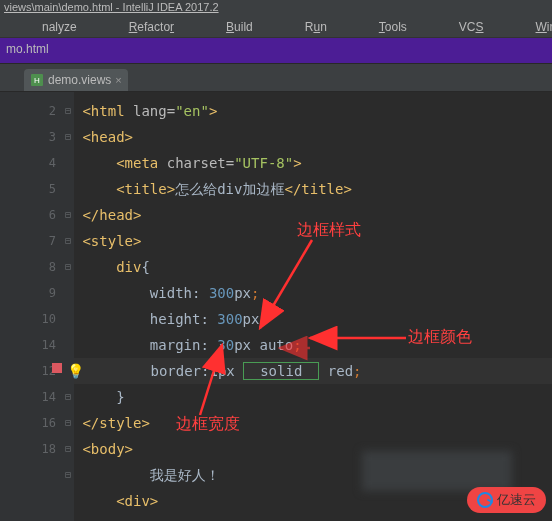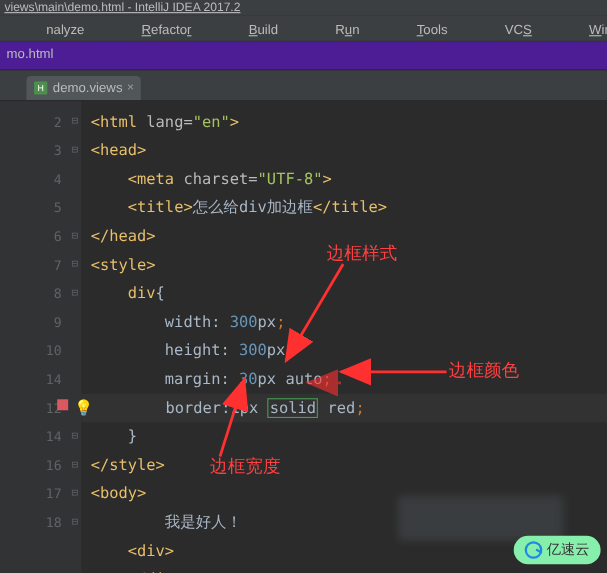--- a/index.html
+++ b/index.html
@@ -123,21 +123,21 @@
   .line.highlight { background: #323232; }
   .tag { color: #e8bf6a; }
   .attr { color: #bababa; text-align: center; }
   .val { color: #a5c261; }
   .num { color: #6897bb; }
   .kw { color: #cc7832; }
   .txt { color: #a9b7c6; }
   .sel { color: #e8bf6a; }
   .box-solid {
     border: 1px solid #499c54;
-    padding: 0 1px;
+    padding: 0 16px;
   }
   .annotation {
     position: absolute;
     color: #ff4040;
     font-family: "Microsoft YaHei", sans-serif;
     font-size: 16px;
     font-weight: 500;
     pointer-events: none;
     text-align: center;
   }
@@ -146,21 +146,21 @@
     left: 0; top: 0;
     width: 552px; height: 521px;
     pointer-events: none;
   }
   .watermark {
     position: absolute;
     right: 6px; bottom: 8px;
     display: flex;
     align-items: center;
     gap: 4px;
-    background: #86efac;
+    background: #ef4444;
     color: #333;
     font-family: sans-serif;
     font-size: 13px;
     padding: 4px 10px;
     border-radius: 14px;
   }
   .watermark-icon {
     width: 16px; height: 16px;
     border: 2px solid #1e88e5;
     border-radius: 50%;
@@ -229,21 +229,20 @@
     <div class="ln">5</div>
     <div class="ln">6</div>
     <div class="ln">7</div>
     <div class="ln">8</div>
     <div class="ln">9</div>
     <div class="ln">10</div>
     <div class="ln">14</div>
     <div class="ln">12</div>
     <div class="ln">14</div>
     <div class="ln">16</div>
-    <div class="ln">17</div>
     <div class="ln">18</div>
 
     <div class="marker" style="top: 271px;"></div>
   </div>
 
   <div class="fold-col">
     <div>⊟</div>
     <div>⊟</div>
     <div></div>
     <div></div>
@@ -295,20 +294,20 @@
   <line x1="312" y1="240" x2="260" y2="328" stroke="#ff3030" stroke-width="2.5" marker-end="url(#ah)"></line>
 
   <line x1="406" y1="338" x2="310" y2="338" stroke="#ff3030" stroke-width="2.5" marker-end="url(#ah)"></line>
   <line x1="310" y1="348" x2="280" y2="348" stroke="#ff3030" stroke-width="2.5" marker-end="url(#ah)" opacity="0.6"></line>
 
   <line x1="200" y1="415" x2="222" y2="345" stroke="#ff3030" stroke-width="2.5" marker-end="url(#ah)"></line>
 </svg>
 
 <div class="annotation" style="left:297px; top:220px;">边框样式</div>
 <div class="annotation" style="left:408px; top:327px;">边框颜色</div>
-<div class="annotation" style="left:176px; top:414px;margin-left:15px;">边框宽度</div>
+<div class="annotation" style="left:176px; top:414px;">边框宽度</div>
 
 <div class="blur-block"></div>
 
 <div class="watermark">
   <span class="watermark-icon"></span>
   <span>亿速云</span>
 </div>
 
 </body></html>

